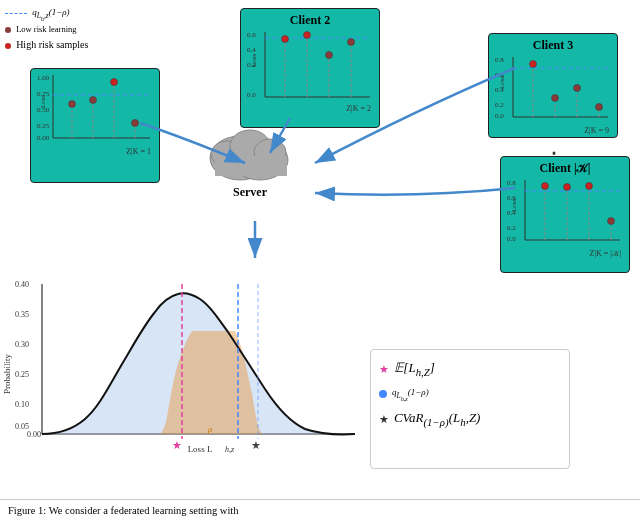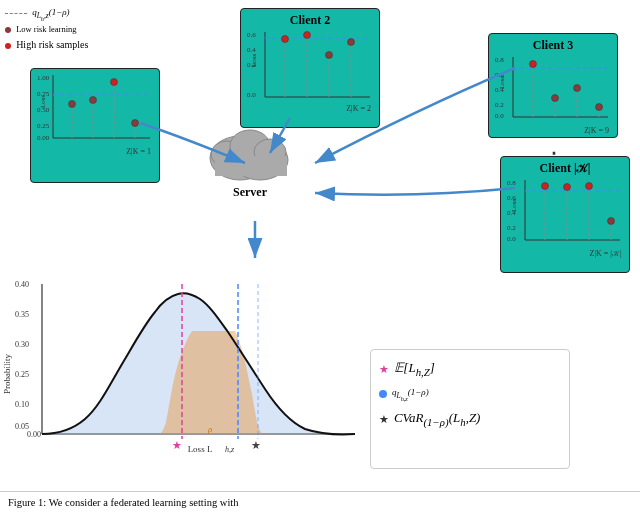--- a/index.html
+++ b/index.html
@@ -134,21 +134,21 @@
     }
 
     
     .caption {
       position: absolute;
       bottom: 0px;
       left: 0px;
       width: 100%;
       font-size: 10.5px;
       line-height: 1.4;
-      padding: 16px 8px;
+      padding: 8px 8px;
       border-top: 1px solid #ccc;
       padding-top: 4px;
     }
 
     
     .top-legend-area {
       position: absolute;
       left: 5px;
       top: 5px;
       font-size: 8.5px;

